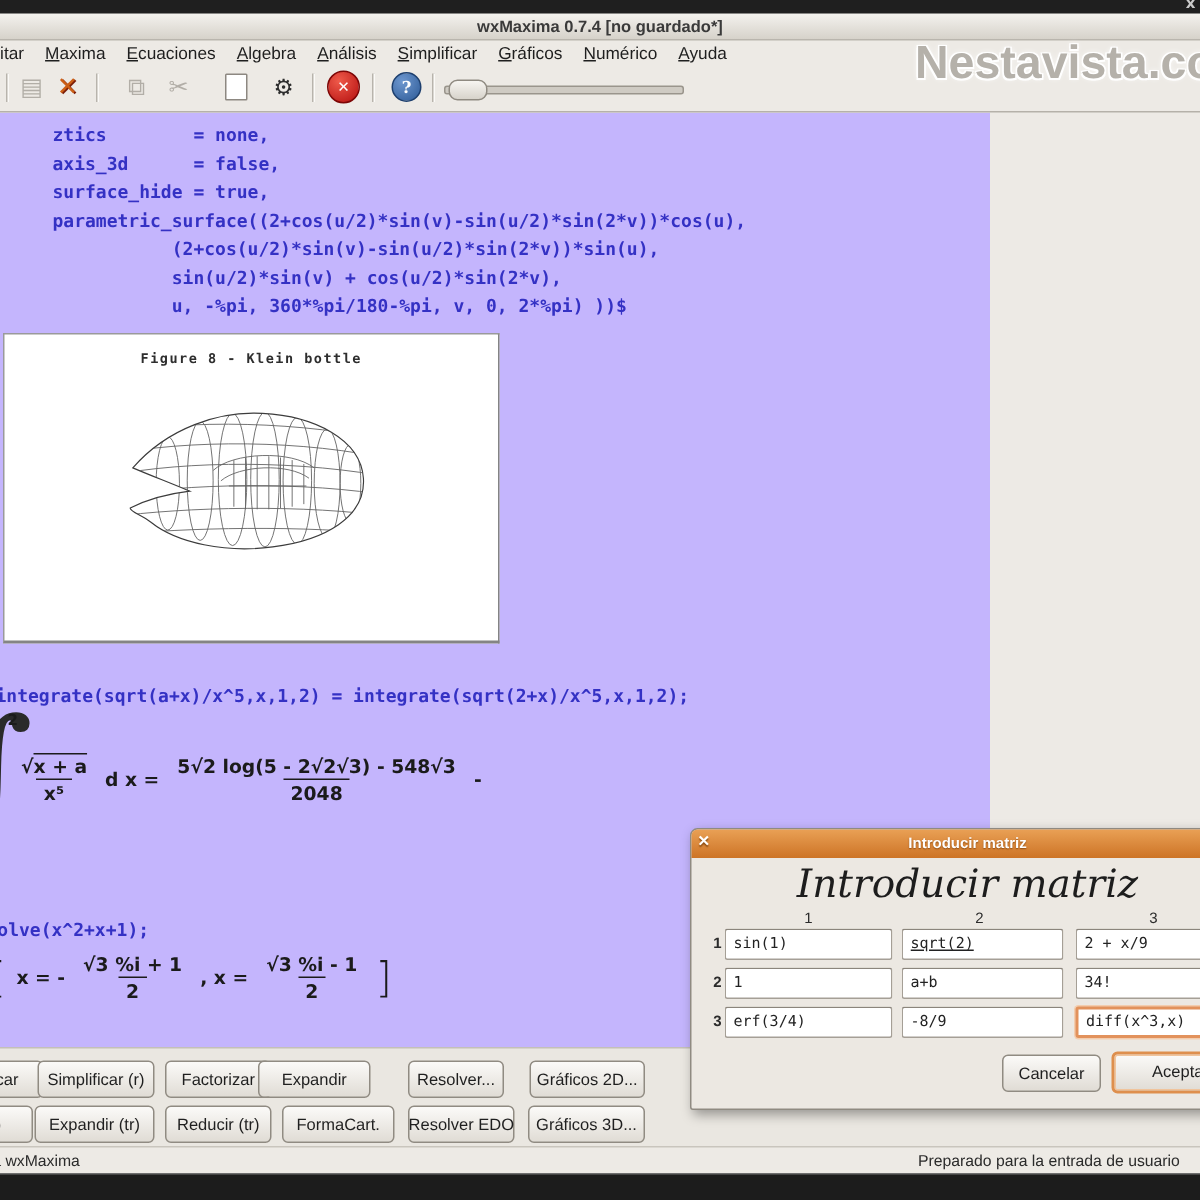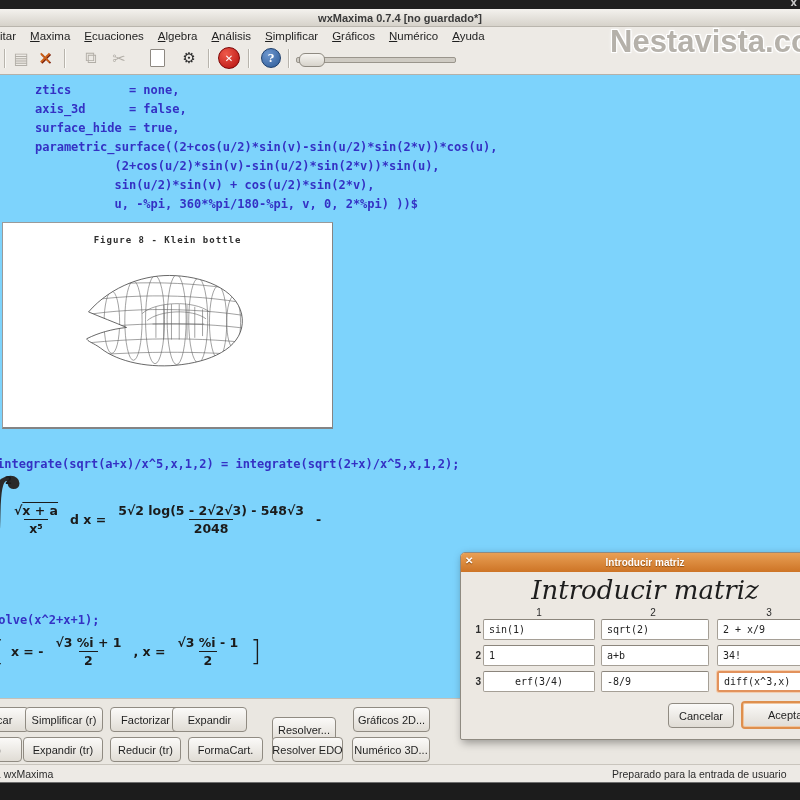--- a/index.html
+++ b/index.html
@@ -27,21 +27,21 @@
   .stop{width:20px;height:20px;border-radius:50%;background:radial-gradient(circle at 35% 30%,#ef5a4a,#b40f0f);
         border:1px solid #7d0606;display:flex;align-items:center;justify-content:center;color:#fff;font:bold 10px "DejaVu Sans",sans-serif}
   .help{width:18px;height:18px;border-radius:50%;background:radial-gradient(circle at 35% 30%,#6d97cf,#2d5a96);
         border:1px solid #1d3f6e;display:flex;align-items:center;justify-content:center;color:#fff;font:bold 11px "DejaVu Serif",serif}
   .slider-track{position:absolute;left:296px;top:13px;width:158px;height:4px;background:#cfcbc3;
                 border:1px solid #9a958c;border-radius:2px}
   .slider-thumb{position:absolute;left:2px;top:-5px;width:24px;height:12px;border-radius:6px;
                 background:linear-gradient(#f7f5f1,#d7d3cb);border:1px solid #8f8a81}
 
   
-  .content{left:0;top:75px;width:800px;height:623px;background:#7dd3fc;overflow:hidden;z-index:1}
+  .content{left:0;top:75px;width:660px;height:623px;background:#c4b5fd;overflow:hidden;z-index:1}
   .code{position:absolute;margin:0;font:bold 12px "DejaVu Sans Mono",monospace;color:#3431c4;
         line-height:19px;white-space:pre}
   .c1{left:35px;top:6px}
   .c2{left:-3px;top:380px}
   .c3{left:-9px;top:536px}
 
   .plotwin{position:absolute;left:2px;top:147px;width:329px;height:204px;background:#fff;
            border:1px solid #9a9a9a;border-bottom:2px solid #848484;border-right:1px solid #848484}
   .plot-title{position:absolute;left:0;top:12px;width:100%;text-align:center;
               font:bold 9px "DejaVu Sans Mono",monospace;letter-spacing:1px;color:#2e2e2e}
@@ -226,28 +226,28 @@
     </span>
     <span class="bracket">]</span>
   </div>
 </div>
 
 <div class="abs btnpanel">
   <div class="btn" style="left:-55px;top:8px;width:84px">Simplificar</div>
   <div class="btn" style="left:25px;top:8px;width:78px">Simplificar (r)</div>
   <div class="btn" style="left:110px;top:8px;width:71px">Factorizar</div>
   <div class="btn" style="left:172px;top:8px;width:75px">Expandir</div>
-  <div class="btn" style="left:272px;top:18px;width:64px">Resolver...</div>
+  <div class="btn" style="left:272px;top:8px;width:64px">Resolver...</div>
   <div class="btn" style="left:353px;top:8px;width:77px">Gráficos 2D...</div>
   <div class="btn" style="left:-88px;top:38px;width:110px">Simplificar (tr)</div>
   <div class="btn" style="left:23px;top:38px;width:80px">Expandir (tr)</div>
   <div class="btn" style="left:110px;top:38px;width:71px">Reducir (tr)</div>
   <div class="btn" style="left:188px;top:38px;width:75px">FormaCart.</div>
   <div class="btn" style="left:272px;top:38px;width:71px">Resolver EDO</div>
-  <div class="btn" style="left:352px;top:38px;width:78px">Numérico 3D...</div>
+  <div class="btn" style="left:352px;top:38px;width:78px">Gráficos 3D...</div>
 </div>
 
 <div class="abs statusbar">
   <span class="sl">Bienvenido a wxMaxima</span>
   <span class="sr">Preparado para la entrada de usuario</span>
 </div>
 <div class="abs bottomstrip"></div>
 
 <div class="abs watermark">Nestavista.com</div>
 
@@ -260,24 +260,24 @@
 
   <span class="colhdr" style="left:68px">1</span>
   <span class="colhdr" style="left:182px">2</span>
   <span class="colhdr" style="left:298px">3</span>
 
   <span class="rowlbl" style="top:71px">1</span>
   <span class="rowlbl" style="top:97px">2</span>
   <span class="rowlbl" style="top:123px">3</span>
 
   <input class="cell" style="left: 22px; top: 66px; width: 112px;" value="sin(1)">
-  <input class="cell" style="left: 140px; top: 66px; width: 108px;" value="sqrt(2)">
+  <input class="cell" style="left: 140px; top: 66px; width: 108px; text-decoration: underline;" value="sqrt(2)">
   <input class="cell" style="left: 256px; top: 66px; width: 106px;" value="2 + x/9">
   <input class="cell" style="left: 22px; top: 92px; width: 112px;" value="1">
   <input class="cell" style="left: 140px; top: 92px; width: 108px;" value="a+b">
   <input class="cell" style="left: 256px; top: 92px; width: 106px;" value="34!">
-  <input class="cell" style="left: 22px; top: 118px; width: 112px; text-align: center;" value="erf(3/4)">
+  <input class="cell" style="left: 22px; top: 118px; width: 112px;" value="erf(3/4)">
   <input class="cell" style="left: 140px; top: 118px; width: 108px;" value="-8/9">
   <input class="cell focus" style="left: 256px; top: 118px; width: 106px;" value="diff(x^3,x)">
 
   <div class="dbtn" style="left:207px;top:150px;width:66px;height:25px">Cancelar</div>
   <div class="dbtn default" style="left:280px;top:148px;width:92px;height:28px">Aceptar</div>
 </div>
 
 </body></html>

